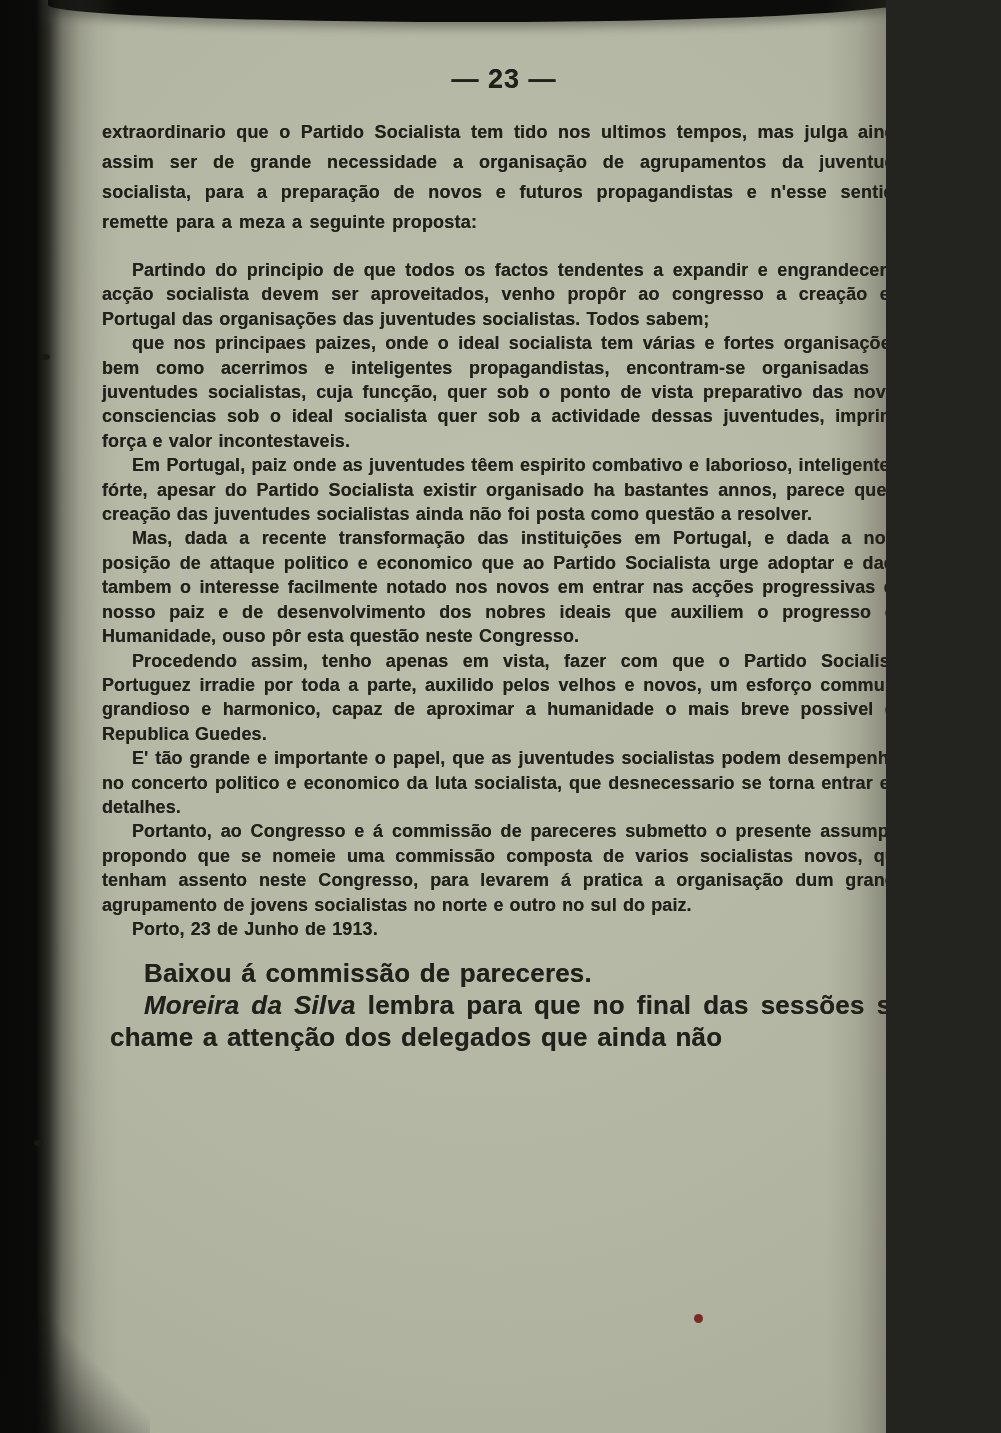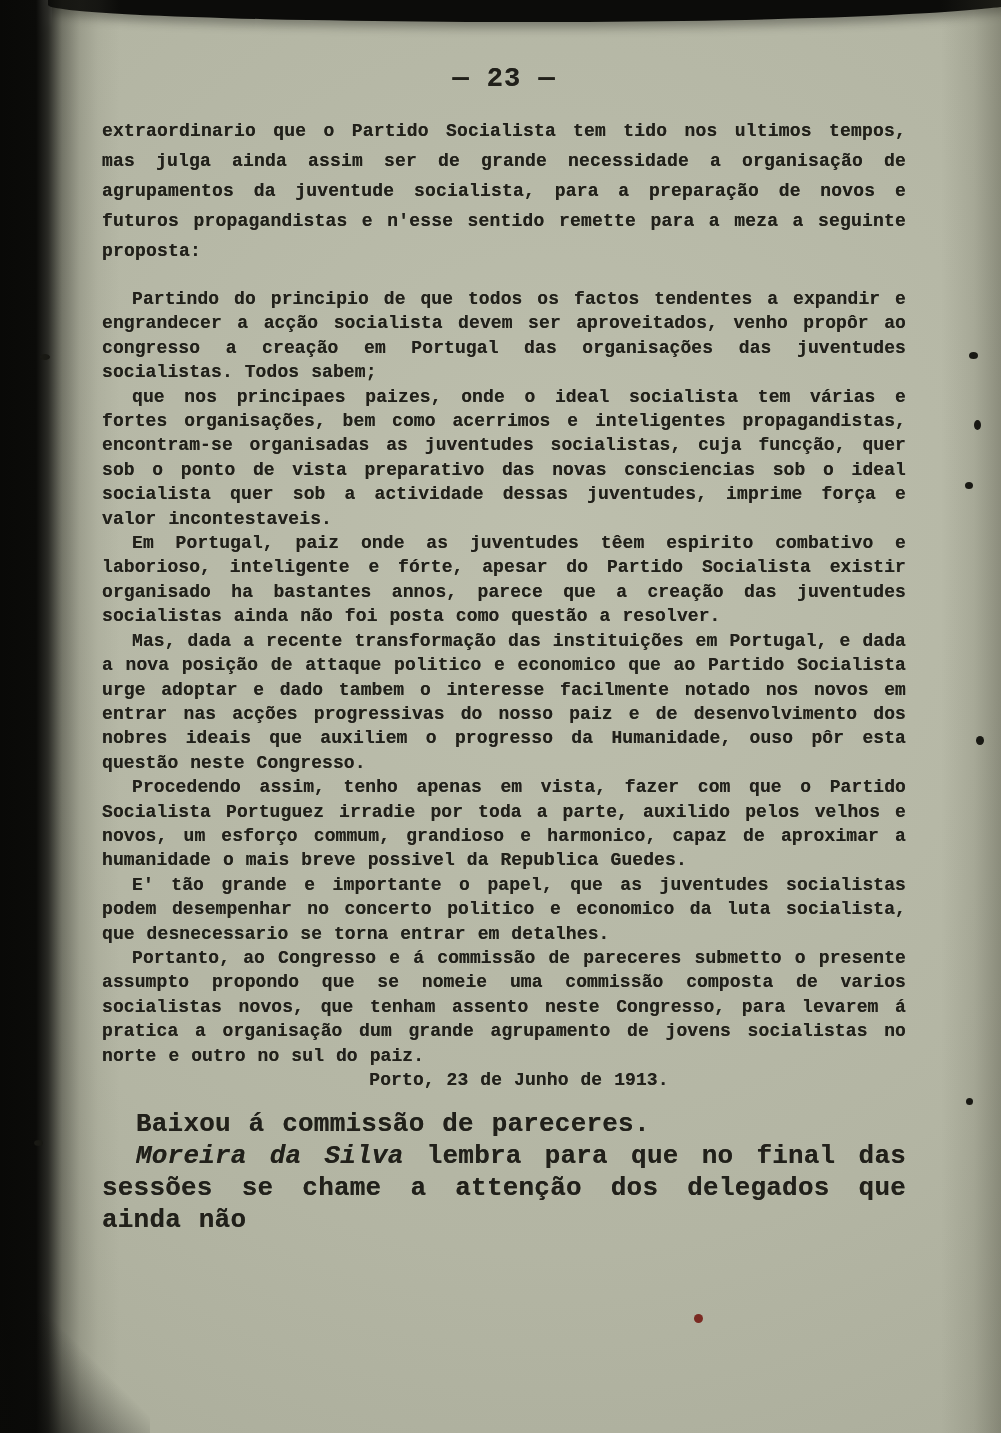--- a/index.html
+++ b/index.html
@@ -1,23 +1,23 @@
 <!DOCTYPE html>
 <html><head>
 <meta charset="utf-8">
 <style>
   html, body { margin: 0; padding: 0; background: #23231f; }
   .page {
     position: relative;
-    width: 1001px;
+    width: 886px;
     height: 1433px;
     overflow: hidden;
     background:
       radial-gradient(ellipse 120% 90% at 55% 38%, #bdbfad 0%, #b3b5a3 55%, #a9ab99 90%, #a2a492 100%);
-    font-family: Liberation Mono, monospace;
+    font-family: Liberation Sans, sans-serif;
     color: #21201a;
   }
   
   .gutter {
     position: absolute; left: 0; top: 0; bottom: 0; width: 120px;
     background: linear-gradient(90deg,
       #090907 0px, #0b0b09 36px,
       rgba(12,12,10,0.82) 48px,
       rgba(35,35,28,0.45) 62px,
       rgba(70,70,58,0.22) 80px,
@@ -64,28 +64,28 @@
     text-align: justify; letter-spacing: 0.2px; word-spacing: 2px;
     text-shadow: 0 0 0.5px rgba(25,25,20,0.65);
   }
   .body-text {
     margin-top: 21px;
     font-size: 18px; line-height: 24.4px; font-weight: bold;
     text-align: justify; letter-spacing: 0.1px; word-spacing: 1px;
     text-shadow: 0 0 0.4px rgba(25,25,20,0.6);
   }
   .body-text p { text-indent: 30px; }
-  .body-text p.dateline, .body-text p.sigline { text-align: center; }
+  .body-text p.dateline, .body-text p.sigline { text-align: left; }
   .closing {
     margin-top: 16px;
     font-size: 26px; line-height: 32px; font-weight: bold;
     text-align: justify; letter-spacing: 0.2px; word-spacing: 2px;
     text-shadow: 0 0 0.5px rgba(25,25,20,0.65);
   }
-  .closing p { text-indent: 34px; }
+  .closing p { text-indent: 34px; margin-left: 8px; }
   .closing .closing-head { text-align: left; }
   em { font-style: italic; }
 </style>
 </head>
 <body>
 
 <div class="page">
 
   <div class="corner-tl"></div>
   <div class="top-edge"></div>

